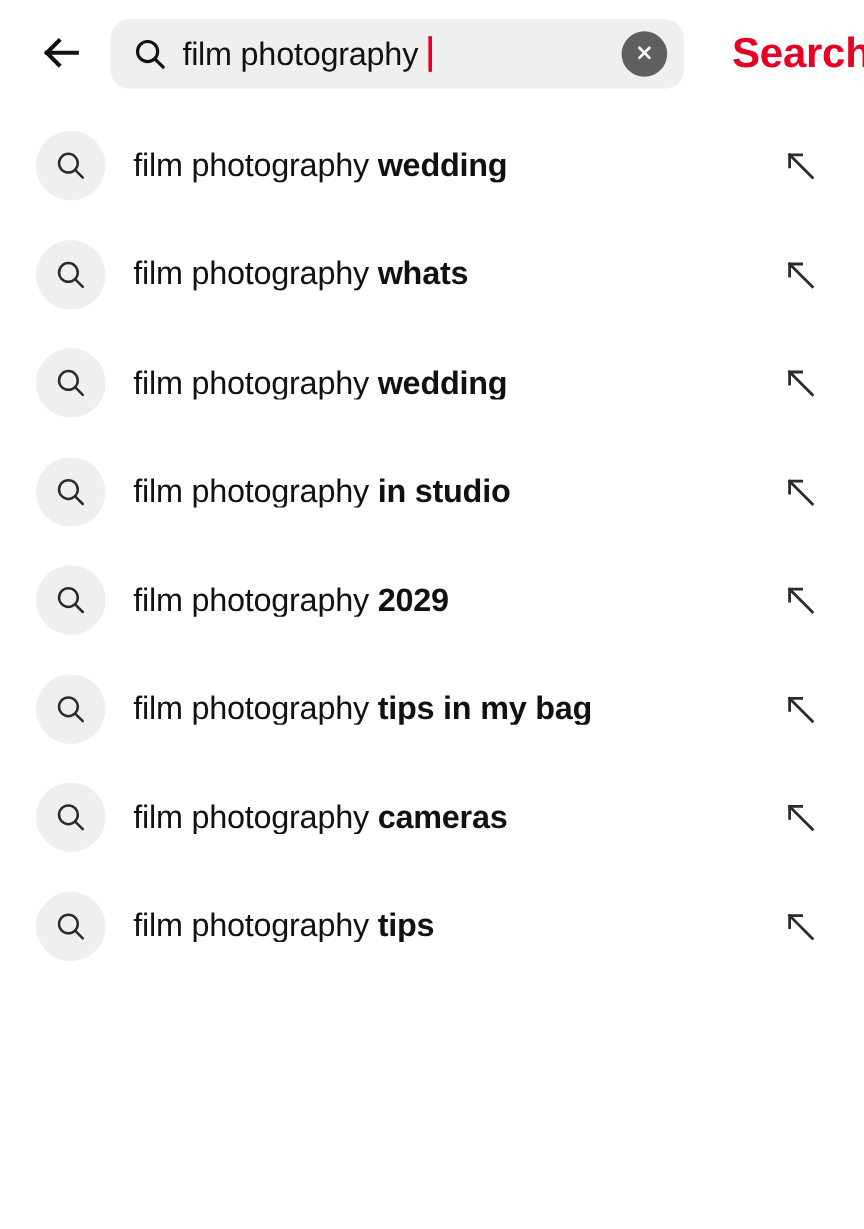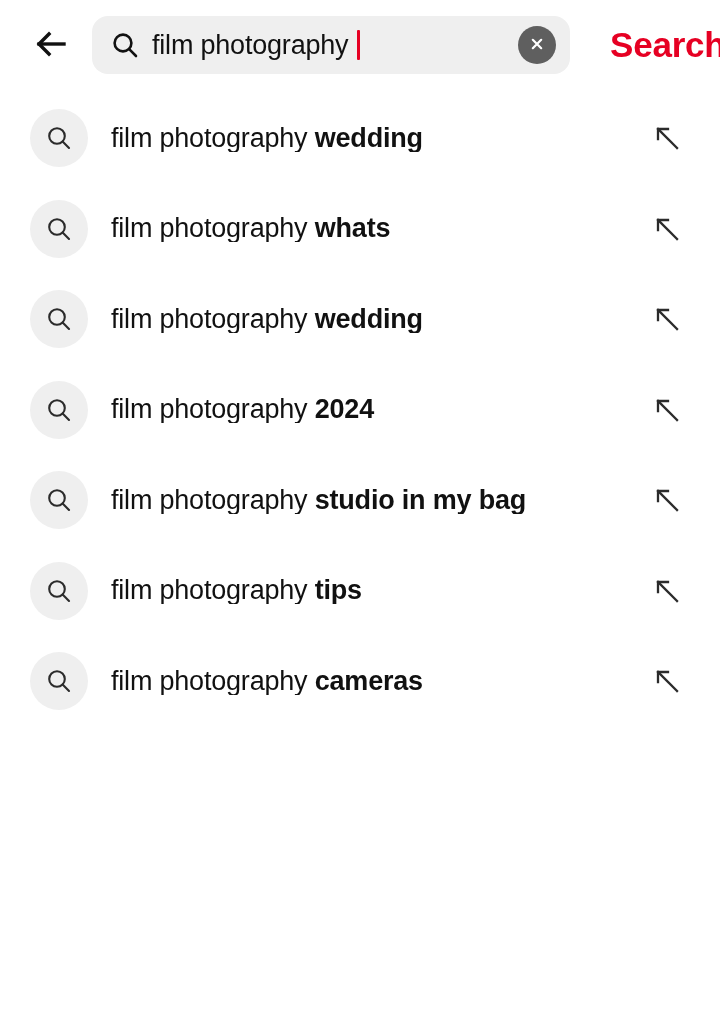--- a/index.html
+++ b/index.html
@@ -261,45 +261,76 @@
     <span class="row-text"><span class="query-part">film photography </span><span class="completion-part">wedding</span></span>
     <span class="row-arrow">
       <svg width="26" height="26" viewBox="0 0 26 26" fill="none" aria-hidden="true">
         <path d="M23 23 L4 4" stroke="#2b2b2b" stroke-width="2.3" stroke-linecap="square"></path>
         <path d="M4 14 L4 4 L14 4" stroke="#2b2b2b" stroke-width="2.3" stroke-linecap="square" fill="none"></path>
       </svg>
     </span>
   </div>
 
 
-
-  <div class="suggestion-row">
-    <span class="row-icon-circle">
-      <svg width="28" height="28" viewBox="0 0 28 28" fill="none" aria-hidden="true">
-        <circle cx="12" cy="12" r="7.8" stroke="#2b2b2b" stroke-width="2.1"></circle>
-        <path d="M17.6 17.6 L24 24" stroke="#2b2b2b" stroke-width="2.1" stroke-linecap="round"></path>
-      </svg>
-    </span>
-    <span class="row-text"><span class="query-part">film photography </span><span class="completion-part">2024</span></span>
-    <span class="row-arrow">
-      <svg width="26" height="26" viewBox="0 0 26 26" fill="none" aria-hidden="true">
-        <path d="M23 23 L4 4" stroke="#2b2b2b" stroke-width="2.3" stroke-linecap="square"></path>
-        <path d="M4 14 L4 4 L14 4" stroke="#2b2b2b" stroke-width="2.3" stroke-linecap="square" fill="none"></path>
-      </svg>
-    </span>
-  </div>
-
-  <div class="suggestion-row">
-    <span class="row-icon-circle">
-      <svg width="28" height="28" viewBox="0 0 28 28" fill="none" aria-hidden="true">
-        <circle cx="12" cy="12" r="7.8" stroke="#2b2b2b" stroke-width="2.1"></circle>
-        <path d="M17.6 17.6 L24 24" stroke="#2b2b2b" stroke-width="2.1" stroke-linecap="round"></path>
-      </svg>
-    </span>
-    <span class="row-text"><span class="query-part">film photography </span><span class="completion-part">studio in my bag</span></span>
+  <div class="suggestion-row">
+    <span class="row-icon-circle">
+      <svg width="28" height="28" viewBox="0 0 28 28" fill="none" aria-hidden="true">
+        <circle cx="12" cy="12" r="7.8" stroke="#2b2b2b" stroke-width="2.1"></circle>
+        <path d="M17.6 17.6 L24 24" stroke="#2b2b2b" stroke-width="2.1" stroke-linecap="round"></path>
+      </svg>
+    </span>
+    <span class="row-text"><span class="query-part">film photography </span><span class="completion-part">in studio</span></span>
+    <span class="row-arrow">
+      <svg width="26" height="26" viewBox="0 0 26 26" fill="none" aria-hidden="true">
+        <path d="M23 23 L4 4" stroke="#2b2b2b" stroke-width="2.3" stroke-linecap="square"></path>
+        <path d="M4 14 L4 4 L14 4" stroke="#2b2b2b" stroke-width="2.3" stroke-linecap="square" fill="none"></path>
+      </svg>
+    </span>
+  </div>
+
+  <div class="suggestion-row">
+    <span class="row-icon-circle">
+      <svg width="28" height="28" viewBox="0 0 28 28" fill="none" aria-hidden="true">
+        <circle cx="12" cy="12" r="7.8" stroke="#2b2b2b" stroke-width="2.1"></circle>
+        <path d="M17.6 17.6 L24 24" stroke="#2b2b2b" stroke-width="2.1" stroke-linecap="round"></path>
+      </svg>
+    </span>
+    <span class="row-text"><span class="query-part">film photography </span><span class="completion-part">2029</span></span>
+    <span class="row-arrow">
+      <svg width="26" height="26" viewBox="0 0 26 26" fill="none" aria-hidden="true">
+        <path d="M23 23 L4 4" stroke="#2b2b2b" stroke-width="2.3" stroke-linecap="square"></path>
+        <path d="M4 14 L4 4 L14 4" stroke="#2b2b2b" stroke-width="2.3" stroke-linecap="square" fill="none"></path>
+      </svg>
+    </span>
+  </div>
+
+  <div class="suggestion-row">
+    <span class="row-icon-circle">
+      <svg width="28" height="28" viewBox="0 0 28 28" fill="none" aria-hidden="true">
+        <circle cx="12" cy="12" r="7.8" stroke="#2b2b2b" stroke-width="2.1"></circle>
+        <path d="M17.6 17.6 L24 24" stroke="#2b2b2b" stroke-width="2.1" stroke-linecap="round"></path>
+      </svg>
+    </span>
+    <span class="row-text"><span class="query-part">film photography </span><span class="completion-part">tips in my bag</span></span>
+    <span class="row-arrow">
+      <svg width="26" height="26" viewBox="0 0 26 26" fill="none" aria-hidden="true">
+        <path d="M23 23 L4 4" stroke="#2b2b2b" stroke-width="2.3" stroke-linecap="square"></path>
+        <path d="M4 14 L4 4 L14 4" stroke="#2b2b2b" stroke-width="2.3" stroke-linecap="square" fill="none"></path>
+      </svg>
+    </span>
+  </div>
+
+  <div class="suggestion-row">
+    <span class="row-icon-circle">
+      <svg width="28" height="28" viewBox="0 0 28 28" fill="none" aria-hidden="true">
+        <circle cx="12" cy="12" r="7.8" stroke="#2b2b2b" stroke-width="2.1"></circle>
+        <path d="M17.6 17.6 L24 24" stroke="#2b2b2b" stroke-width="2.1" stroke-linecap="round"></path>
+      </svg>
+    </span>
+    <span class="row-text"><span class="query-part">film photography </span><span class="completion-part">cameras</span></span>
     <span class="row-arrow">
       <svg width="26" height="26" viewBox="0 0 26 26" fill="none" aria-hidden="true">
         <path d="M23 23 L4 4" stroke="#2b2b2b" stroke-width="2.3" stroke-linecap="square"></path>
         <path d="M4 14 L4 4 L14 4" stroke="#2b2b2b" stroke-width="2.3" stroke-linecap="square" fill="none"></path>
       </svg>
     </span>
   </div>
 
   <div class="suggestion-row">
     <span class="row-icon-circle">
@@ -310,30 +341,14 @@
     </span>
     <span class="row-text"><span class="query-part">film photography </span><span class="completion-part">tips</span></span>
     <span class="row-arrow">
       <svg width="26" height="26" viewBox="0 0 26 26" fill="none" aria-hidden="true">
         <path d="M23 23 L4 4" stroke="#2b2b2b" stroke-width="2.3" stroke-linecap="square"></path>
         <path d="M4 14 L4 4 L14 4" stroke="#2b2b2b" stroke-width="2.3" stroke-linecap="square" fill="none"></path>
       </svg>
     </span>
   </div>
 
-  <div class="suggestion-row">
-    <span class="row-icon-circle">
-      <svg width="28" height="28" viewBox="0 0 28 28" fill="none" aria-hidden="true">
-        <circle cx="12" cy="12" r="7.8" stroke="#2b2b2b" stroke-width="2.1"></circle>
-        <path d="M17.6 17.6 L24 24" stroke="#2b2b2b" stroke-width="2.1" stroke-linecap="round"></path>
-      </svg>
-    </span>
-    <span class="row-text"><span class="query-part">film photography </span><span class="completion-part">cameras</span></span>
-    <span class="row-arrow">
-      <svg width="26" height="26" viewBox="0 0 26 26" fill="none" aria-hidden="true">
-        <path d="M23 23 L4 4" stroke="#2b2b2b" stroke-width="2.3" stroke-linecap="square"></path>
-        <path d="M4 14 L4 4 L14 4" stroke="#2b2b2b" stroke-width="2.3" stroke-linecap="square" fill="none"></path>
-      </svg>
-    </span>
-  </div>
-
 
 </div>
 
 </body></html>

